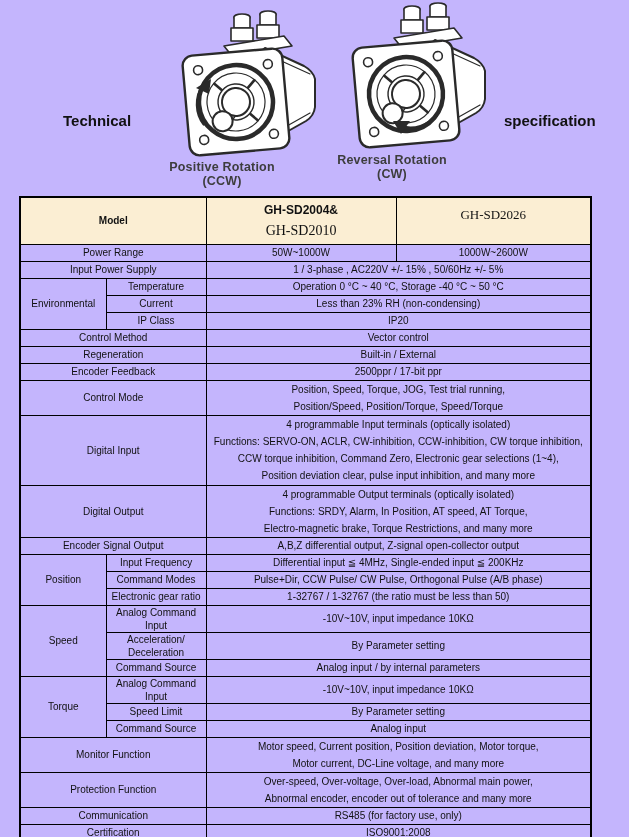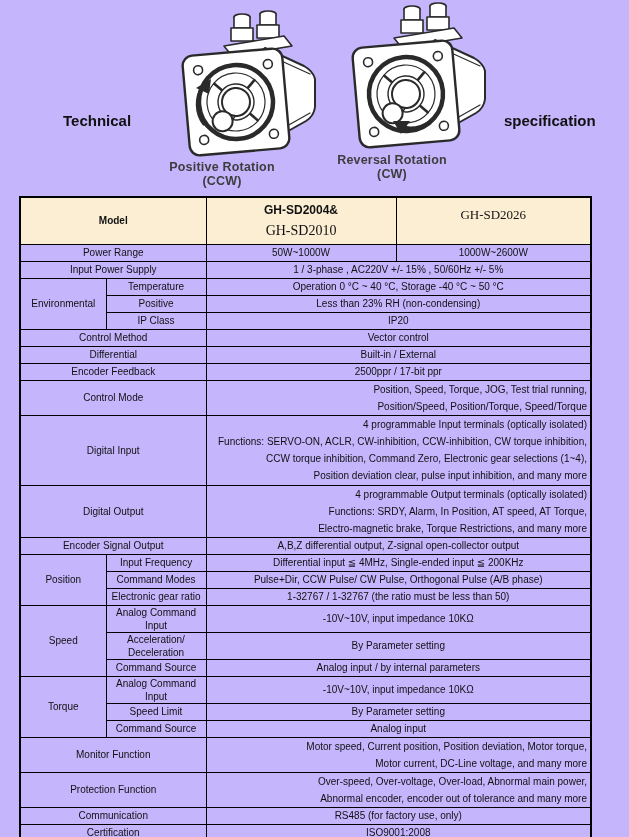--- a/index.html
+++ b/index.html
@@ -25,21 +25,21 @@
                 vertical-align:middle;padding:0 3px;line-height:13px;color:#111;}
   td.val{border-left:2px solid #000;}
   td.gt{border-top:2px solid #000;}
   tr.hh{height:47px;} tr.r1{height:17px;} tr.r2{height:34px;}
   tr.r2b{height:35px;} tr.r3{height:51px;} tr.r4{height:70px;}
   .hdr-bg{background:#FBEED3;}
   .model-cell{font-size:12px;font-weight:bold;}
   .m-line1{font-size:12px;font-weight:bold;line-height:16px;}
   .m-serif{font-family:"Liberation Serif",serif;font-size:14px;line-height:16px;margin-top:5px;}
   .m-serif-b{font-family:"Liberation Serif",serif;font-size:13px;margin-bottom:12px;}
-  .ln{line-height:17px;white-space:nowrap;text-align:right;}
+  .ln{line-height:17px;white-space:nowrap;}
 </style>
 </head>
 <body>
 
 <div class="page">
 
   <div class="title title-left">Technical</div>
   <div class="title title-right">specification</div>
 
   <svg class="motor motor-left" width="152" height="156" viewBox="0 0 152 156" fill="none" stroke="#2a2a2a" stroke-linejoin="round" stroke-linecap="round">
@@ -152,34 +152,34 @@
       <td colspan="2" class="gt">Input Power Supply</td>
       <td colspan="2" class="gt val">1 / 3-phase , AC220V +/- 15% , 50/60Hz +/- 5%</td>
     </tr>
 
     <tr class="r1">
       <td rowspan="3" class="gt">Environmental</td>
       <td class="gt">Temperature</td>
       <td colspan="2" class="gt val">Operation 0 °C ~ 40 °C, Storage -40 °C ~ 50 °C</td>
     </tr>
     <tr class="r1">
-      <td>Positive</td>
+      <td>Current</td>
       <td colspan="2" class="val">Less than 23% RH (non-condensing)</td>
     </tr>
     <tr class="r1">
       <td>IP Class</td>
       <td colspan="2" class="val">IP20</td>
     </tr>
 
     <tr class="r1">
       <td colspan="2" class="gt">Control Method</td>
       <td colspan="2" class="gt val">Vector control</td>
     </tr>
     <tr class="r1">
-      <td colspan="2" class="gt">Differential</td>
+      <td colspan="2" class="gt">Regeneration</td>
       <td colspan="2" class="gt val">Built-in / External</td>
     </tr>
     <tr class="r1">
       <td colspan="2" class="gt">Encoder Feedback</td>
       <td colspan="2" class="gt val">2500ppr / 17-bit ppr</td>
     </tr>
 
     <tr class="r2">
       <td colspan="2" class="gt">Control Mode</td>
       <td colspan="2" class="gt val">

